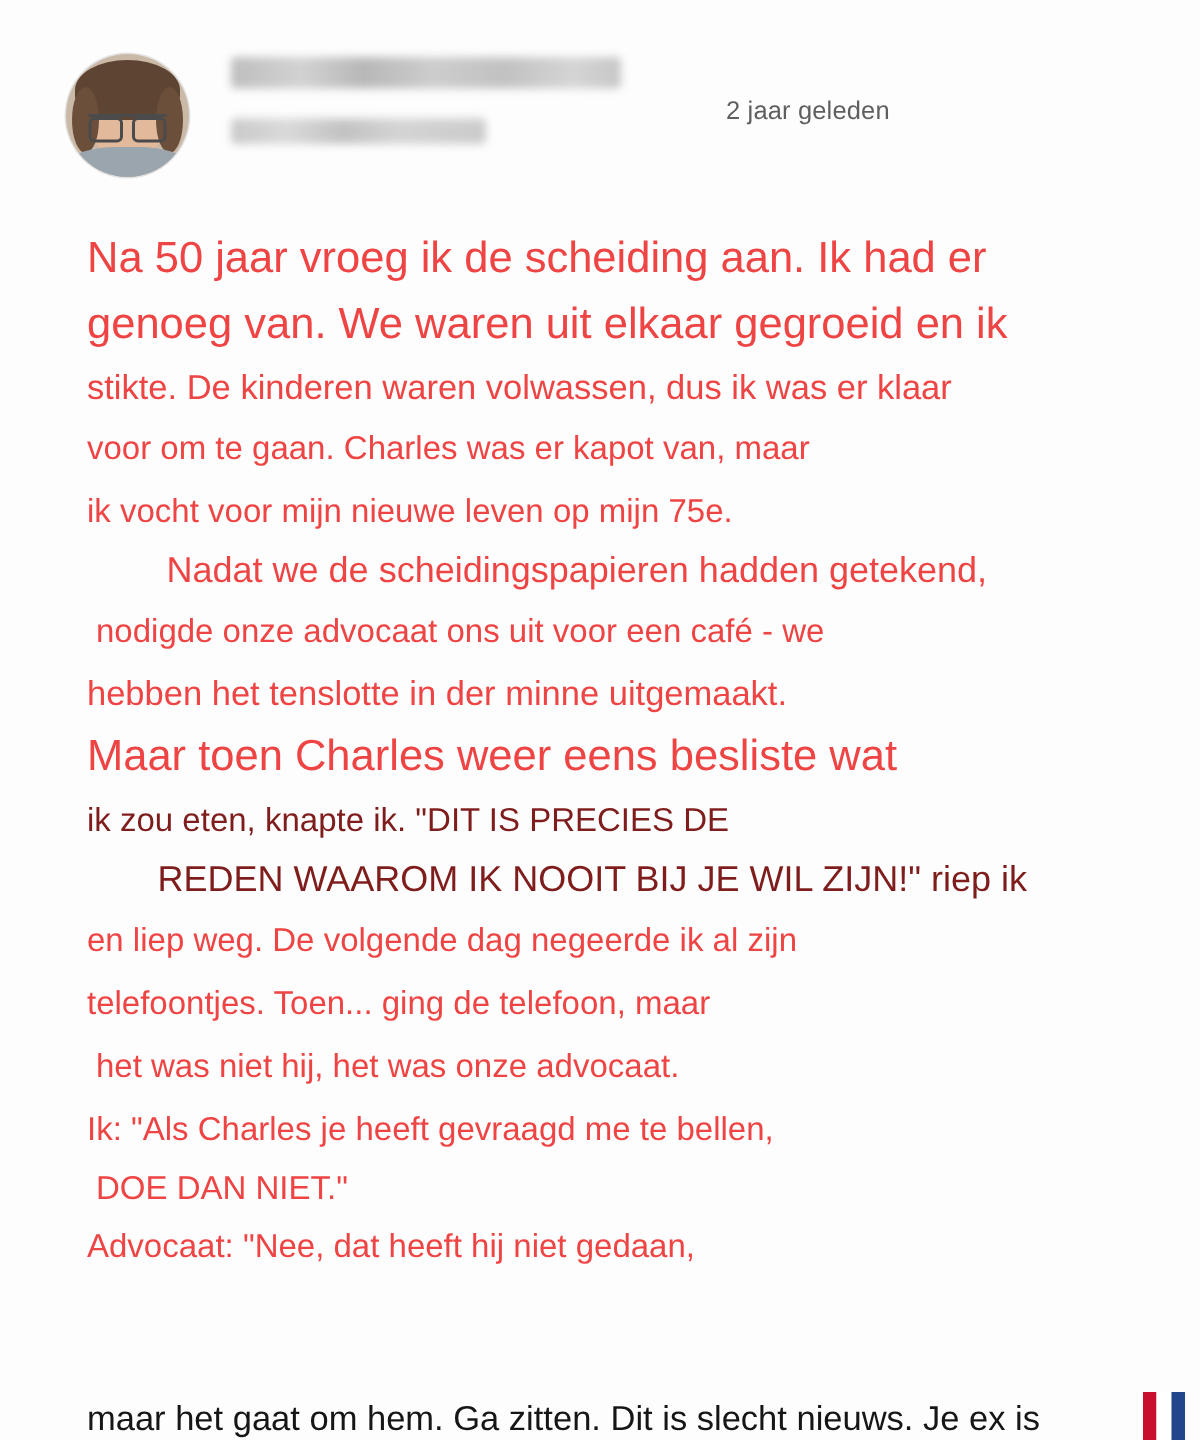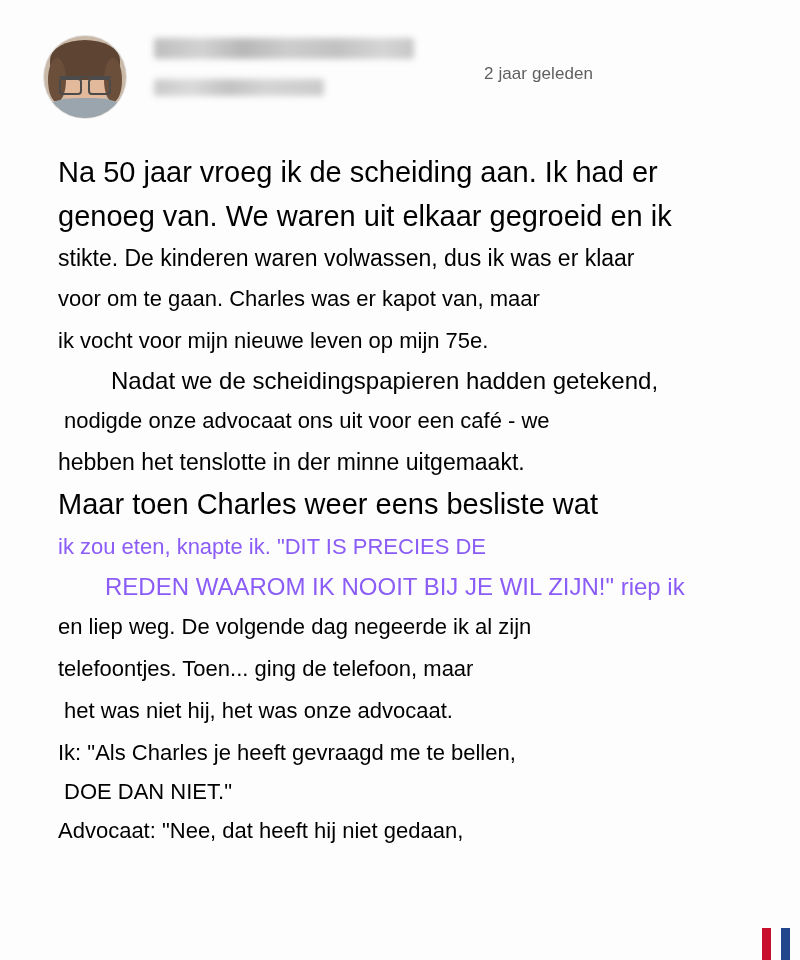--- a/index.html
+++ b/index.html
@@ -147,28 +147,28 @@
     position: absolute;
     top: 150px;
     left: 0;
     width: 800px;
     padding: 0 44px 0 58px;
     box-sizing: border-box;
   }
   .line {
     display: block;
     white-space: pre;
-    color: #000000;
+    color: #ef4444;
   }
   .s1  { font-size: 29px; line-height: 44px; }
   .s2  { font-size: 22px; line-height: 42px; }
   .s3  { font-size: 23px; line-height: 40px; }
   .s4  { font-size: 24px; line-height: 38px; margin-left: 47px; }
   .s5  { font-size: 22px; line-height: 36px; }
-  .red { color: #8b5cf6; }
+  .red { color: #7f1d1d; }
   .gap { height: 26px; }
   .indent1 { padding-left: 6px; }
 
   
   .cut {
     position: absolute;
     left: 58px;
     top: 930px;
     width: 700px;
     height: 30px;
@@ -207,20 +207,21 @@
     <div class="name-block">
       <div class="blur-name"></div>
       <div class="blur-sub"></div>
     </div>
 
     <div class="timestamp">2 jaar geleden</div>
   </div>
 
   <div class="post-body" id="body"><span class="line s1">Na 50 jaar vroeg ik de scheiding aan. Ik had er</span><span class="line s1">genoeg van. We waren uit elkaar gegroeid en ik</span><span class="line s3">stikte. De kinderen waren volwassen, dus ik was er klaar</span><span class="line s2">voor om te gaan. Charles was er kapot van, maar</span><span class="line s2">ik vocht voor mijn nieuwe leven op mijn 75e.</span><span class="line s4 indent1">Nadat we de scheidingspapieren hadden getekend,</span><span class="line s2 indent1">nodigde onze advocaat ons uit voor een café - we</span><span class="line s3">hebben het tenslotte in der minne uitgemaakt.</span><span class="line s1">Maar toen Charles weer eens besliste wat</span><span class="line s2 red">ik zou eten, knapte ik. "DIT IS PRECIES DE</span><span class="line s4 red">REDEN WAAROM IK NOOIT BIJ JE WIL ZIJN!" riep ik</span><span class="line s2">en liep weg. De volgende dag negeerde ik al zijn</span><span class="line s2">telefoontjes. Toen... ging de telefoon, maar</span><span class="line s2 indent1">het was niet hij, het was onze advocaat.</span><span class="gap"></span><span class="line s2">Ik: "Als Charles je heeft gevraagd me te bellen,</span><span class="line s5 indent1">DOE DAN NIET."</span><span class="line s2">Advocaat: "Nee, dat heeft hij niet gedaan,</span></div>
 
+  <div class="cut">maar het gaat om hem. Ga zitten. Dit is slecht nieuws. Je ex is</div>
 
   <div class="flag">
     <div class="fr"></div>
     <div class="fw"></div>
     <div class="fb"></div>
   </div>
 
 </div>
 
 </body></html>

